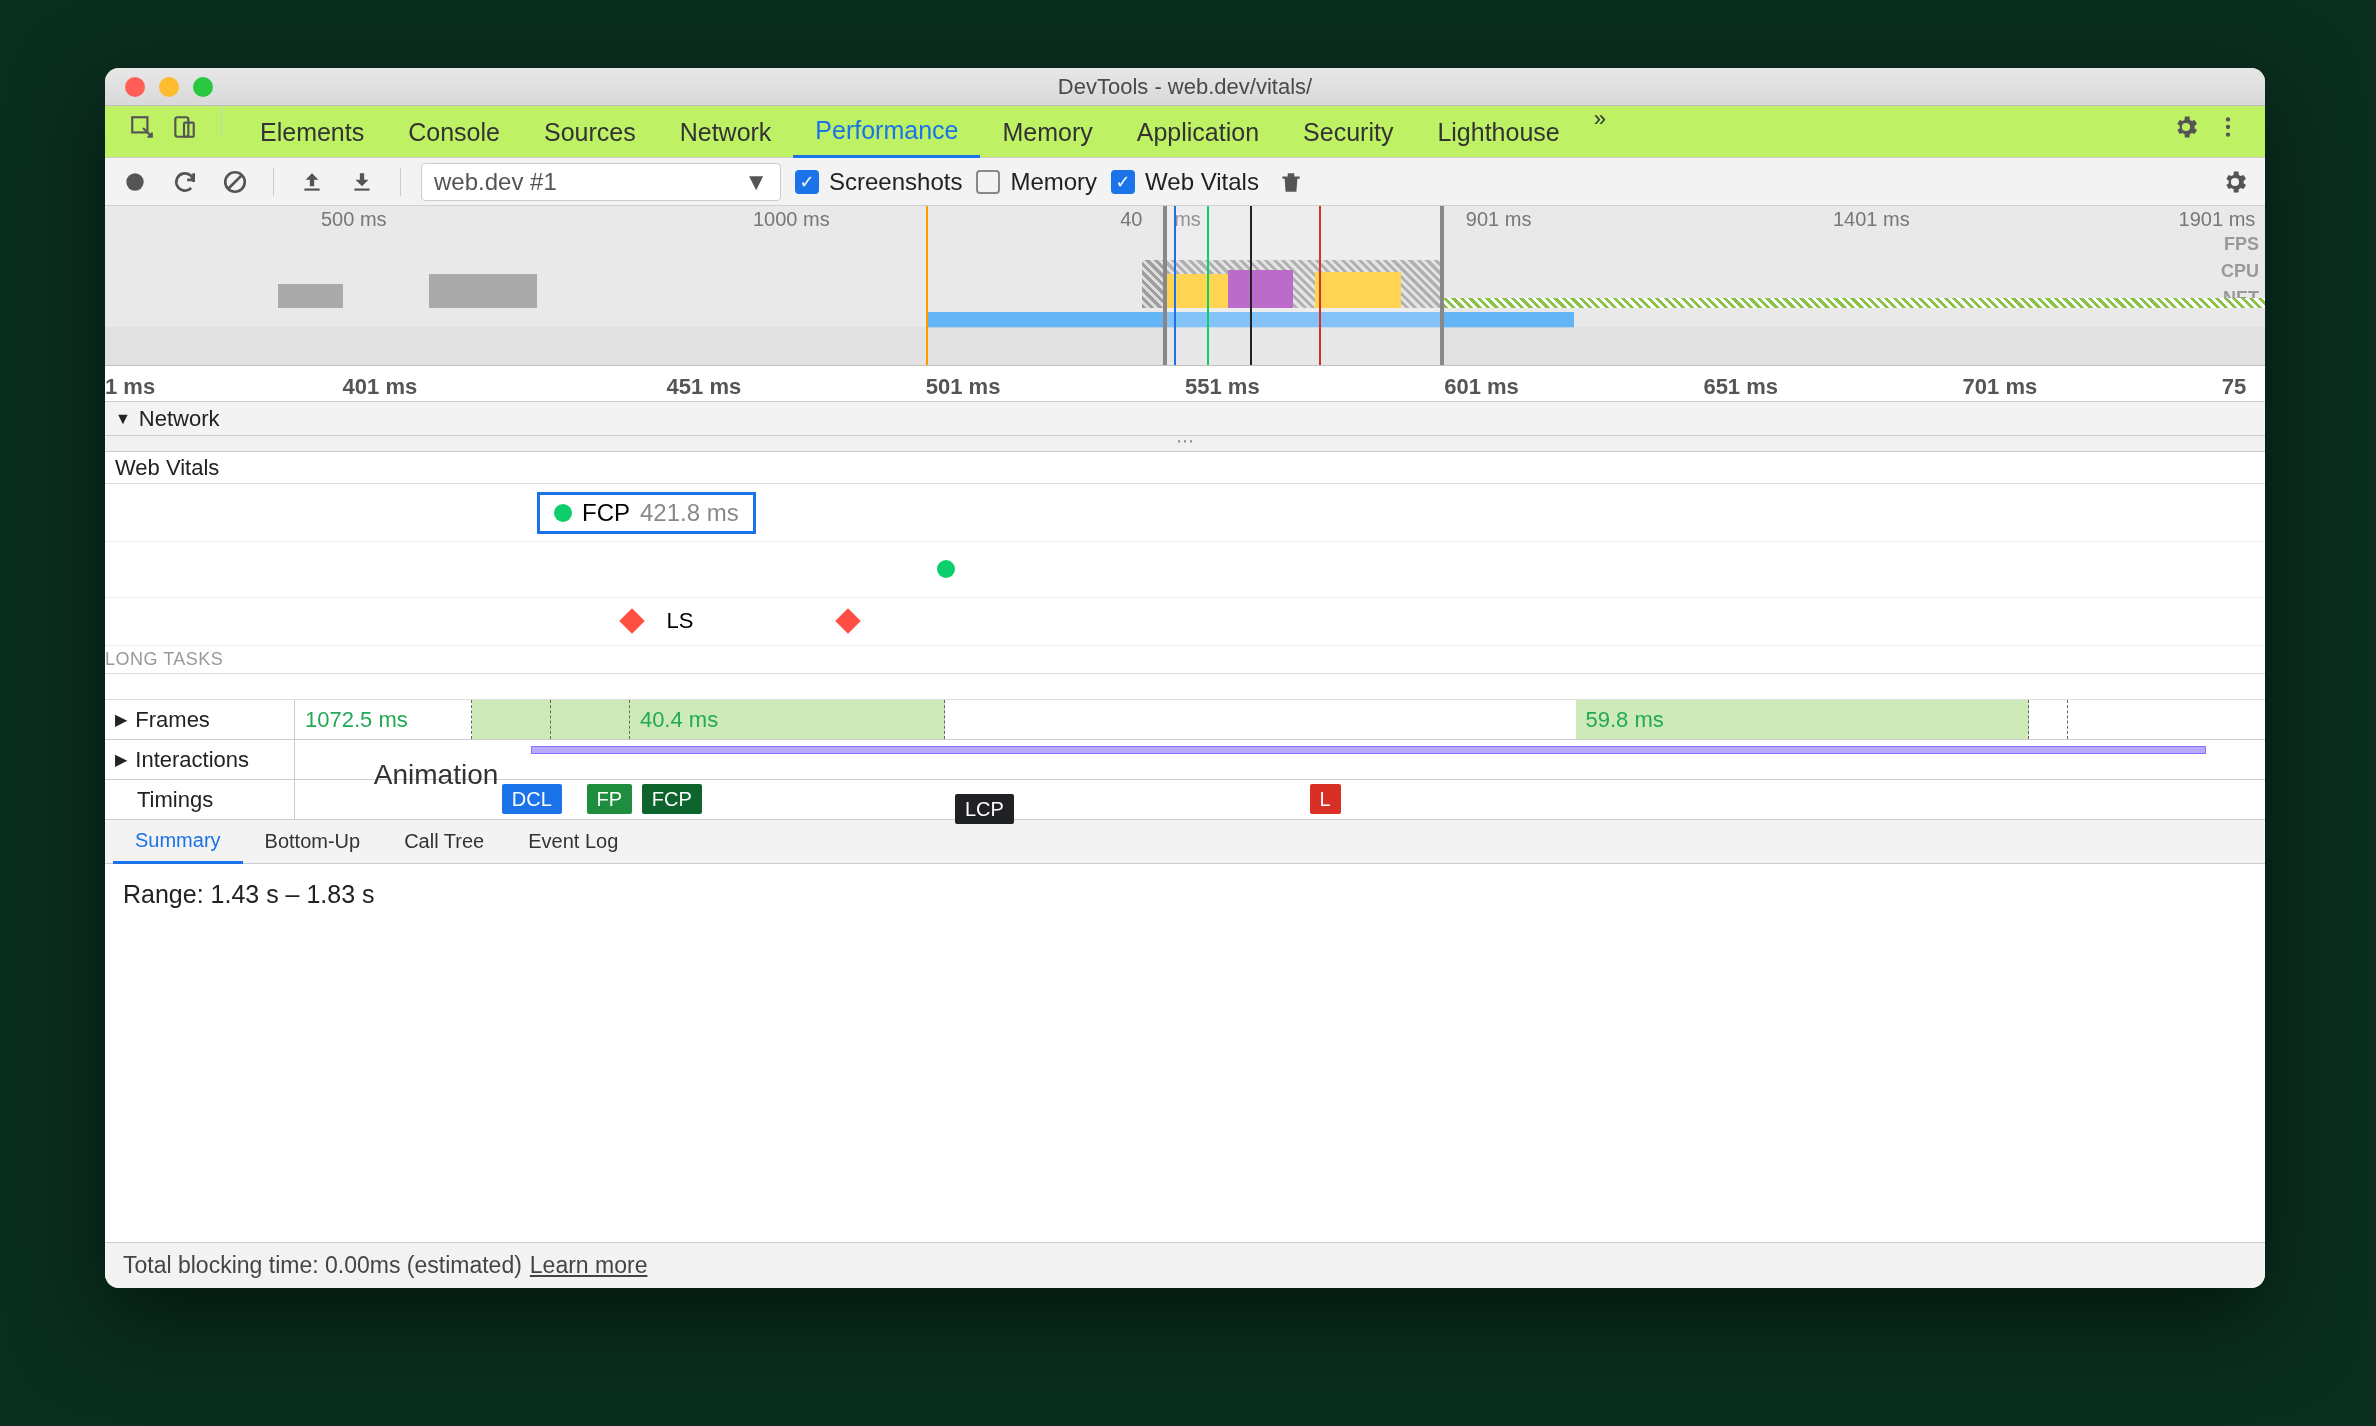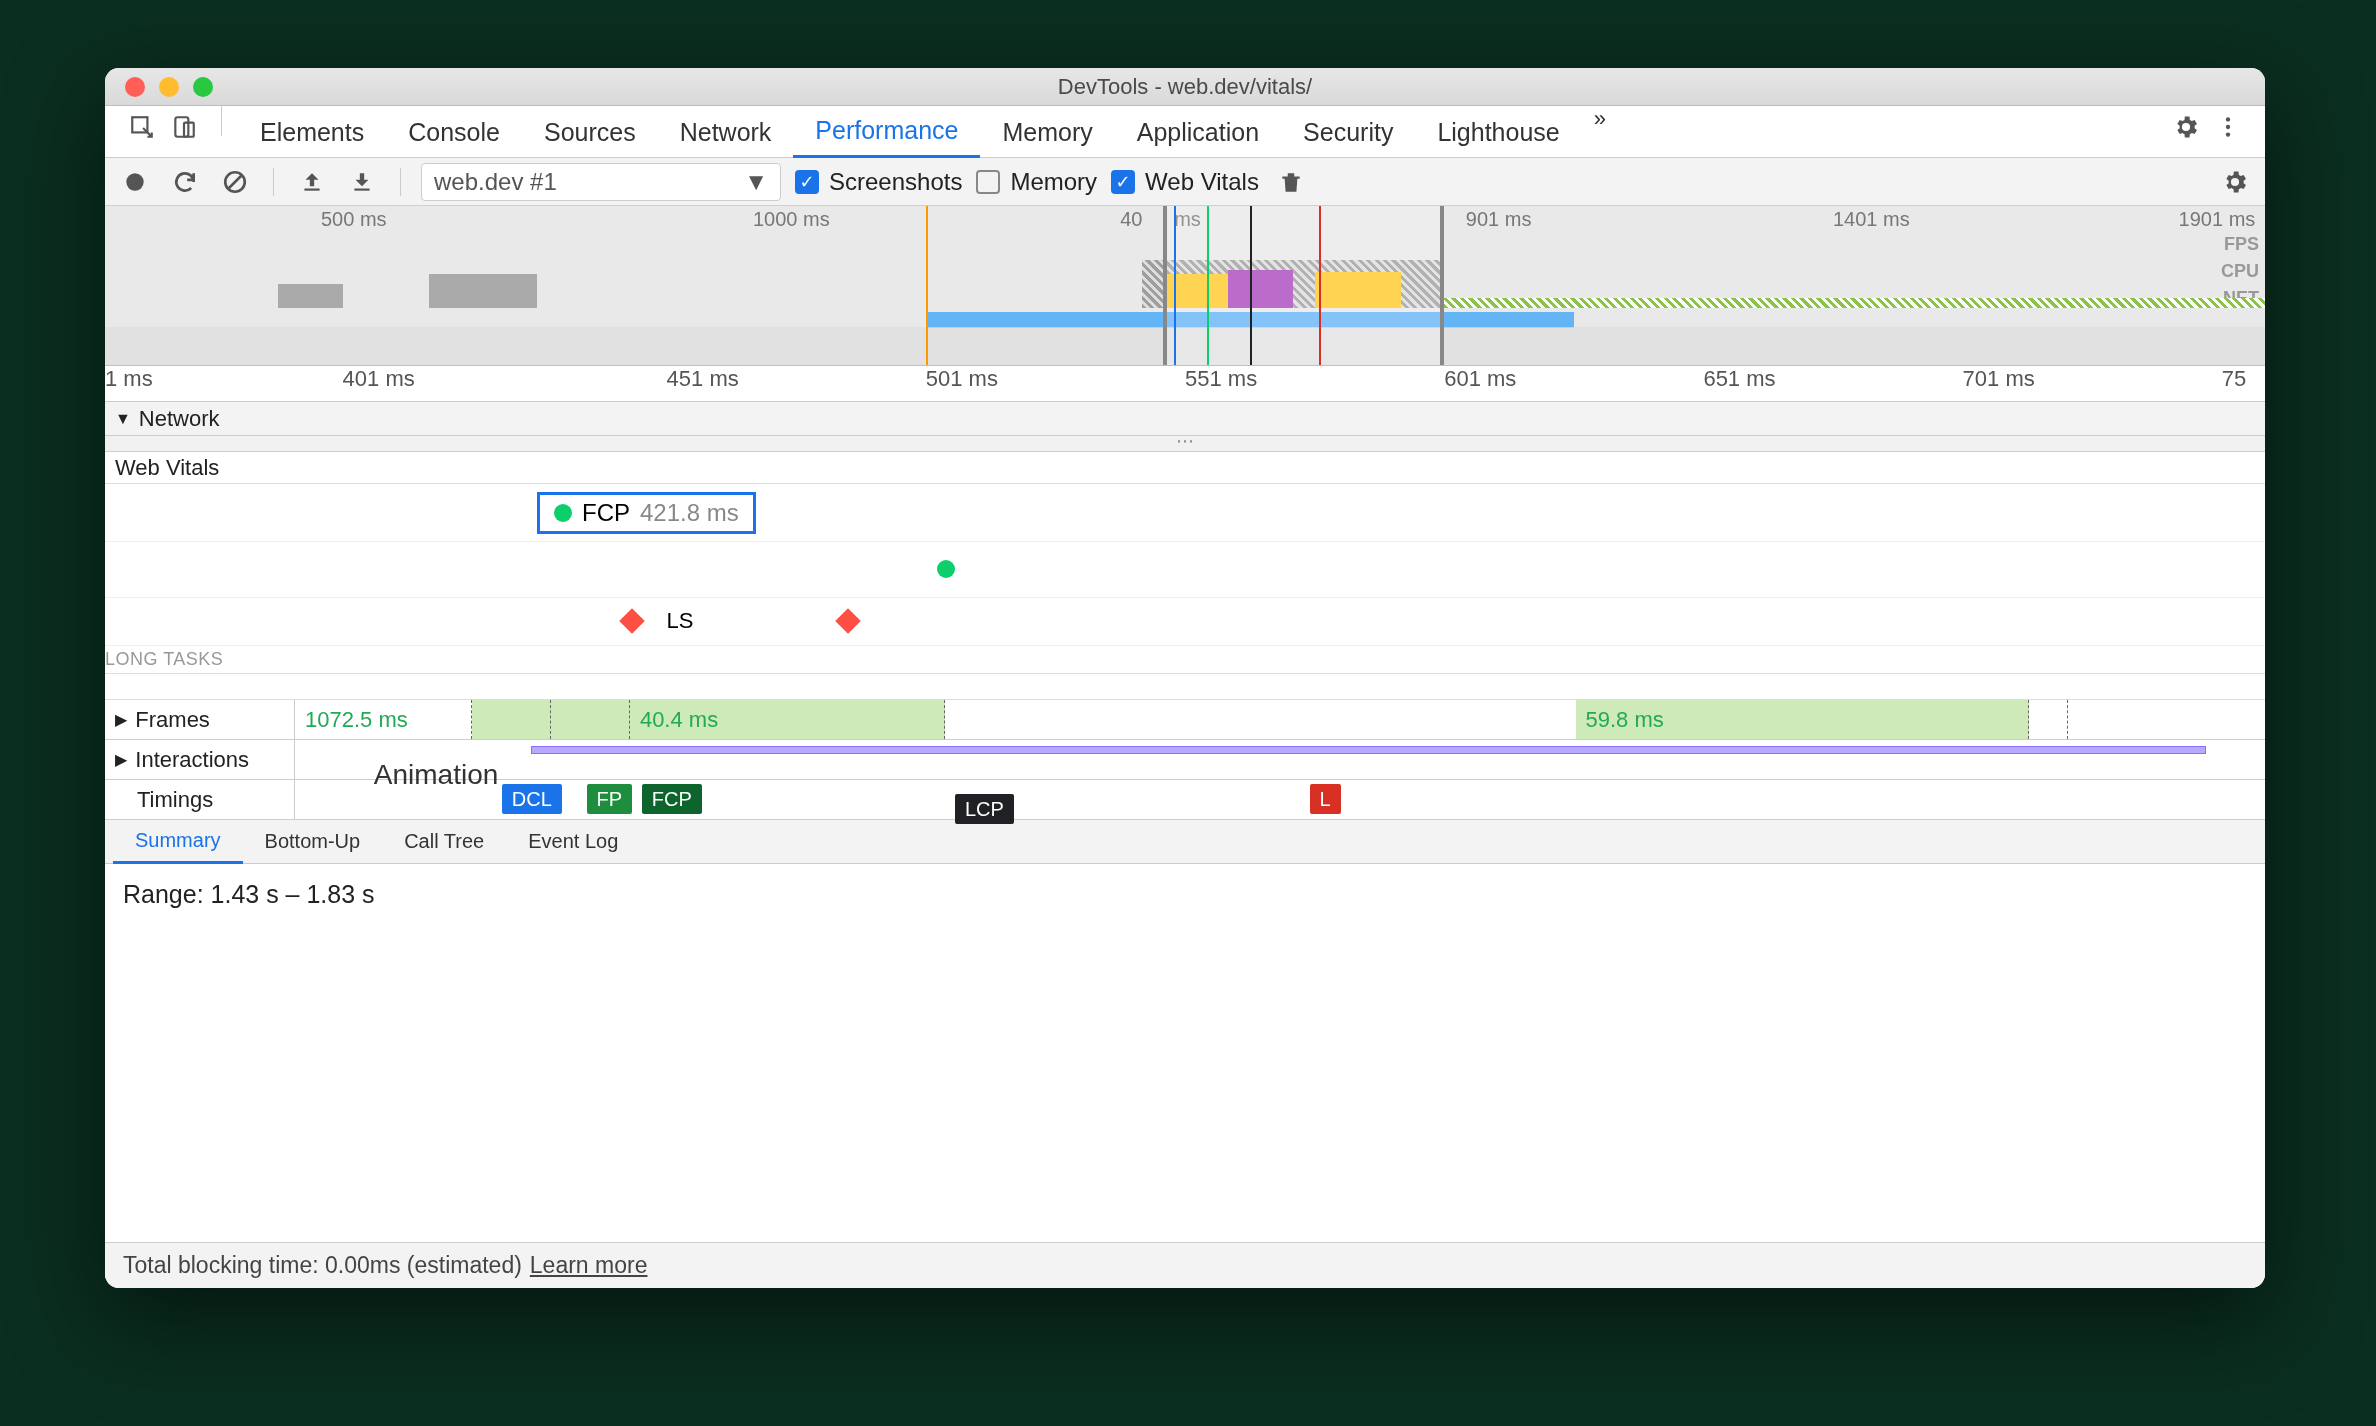--- a/index.html
+++ b/index.html
@@ -1,17 +1,17 @@
 <!DOCTYPE html>
 <html><head>
 <meta charset="utf-8">
 <style>
 * { box-sizing: border-box; margin: 0; padding: 0; font-family: -apple-system, BlinkMacSystemFont, "Segoe UI", Helvetica, Arial, sans-serif; }
 body { background: #0a2e1f; width: 2376px; height: 1426px; position: relative; }
-.window { position: absolute; top: 68px; left: 105px; width: 2160px; height: 1220px; background: #ffffff; border-radius: 14px; box-shadow: 0 30px 90px rgba(0,0,0,0.5); overflow: hidden; display: flex; flex-direction: column; }
+.window { position: absolute; top: 68px; left: 105px; width: 2160px; height: 1220px; background: #bef264; border-radius: 14px; box-shadow: 0 30px 90px rgba(0,0,0,0.5); overflow: hidden; display: flex; flex-direction: column; }
 
 
 .titlebar { height: 38px; background: linear-gradient(#e7e7e7,#d9d9d9); border-bottom: 1px solid #bdbdbd; display: flex; align-items: center; position: relative; }
 .traffic { display: flex; gap: 14px; padding-left: 20px; }
 .traffic .dot { width: 20px; height: 20px; border-radius: 50%; }
 .traffic .r { background:#ff5f57; } .traffic .y { background:#febc2e; } .traffic .g { background:#28c840; }
 .win-title { position: absolute; left: 0; right: 0; text-align: center; color: #4a4a4a; font-size: 22px; }
 
 
 .tabs { height: 52px; border-bottom: 1px solid #ccc; display: flex; align-items: flex-start; padding: 0 16px; gap: 0; }
@@ -39,21 +39,21 @@
 .ov-labels { position: absolute; right: 6px; top: 28px; display: flex; flex-direction: column; gap: 6px; font-size: 18px; color: #999; font-weight: bold; text-align: right; }
 .ov-cpu { position: absolute; top: 54px; left: 0; right: 0; height: 48px; }
 .ov-net { position: absolute; top: 106px; left: 0; right: 0; height: 16px; }
 .ov-thumbs { position: absolute; bottom: 0; left: 0; right: 0; height: 38px; background: #ddd; opacity: 0.7; }
 .ov-sel { position: absolute; top: 0; bottom: 0; border-left: 4px solid #888; border-right: 4px solid #888; background: rgba(255,255,255,0.2); }
 .vline { position: absolute; top: 0; bottom: 0; width: 2px; }
 .cpublob { position: absolute; bottom: 0; }
 
 
 .ruler { height: 36px; background: #fff; border-bottom: 1px solid #ccc; position: relative; font-size: 22px; color: #555; }
-.ruler span { position: absolute; top: 0; }
+.ruler span { position: absolute; top: 8px; font-weight: bold; }
 
 
 .net-head { height: 34px; background: #f3f3f3; border-bottom: 1px solid #ccc; display: flex; align-items: center; padding-left: 10px; font-size: 22px; color: #222; gap: 8px; }
 .tri { font-size: 16px; }
 
 
 .drag-div { height: 16px; background: #f1f1f1; border-bottom: 1px solid #ccc; text-align: center; color: #888; font-size: 18px; line-height: 10px; }
 
 
 .wv-head { height: 32px; background: #fff; border-bottom: 1px solid #ddd; padding-left: 10px; font-size: 22px; color: #222; display: flex; align-items: center; }

